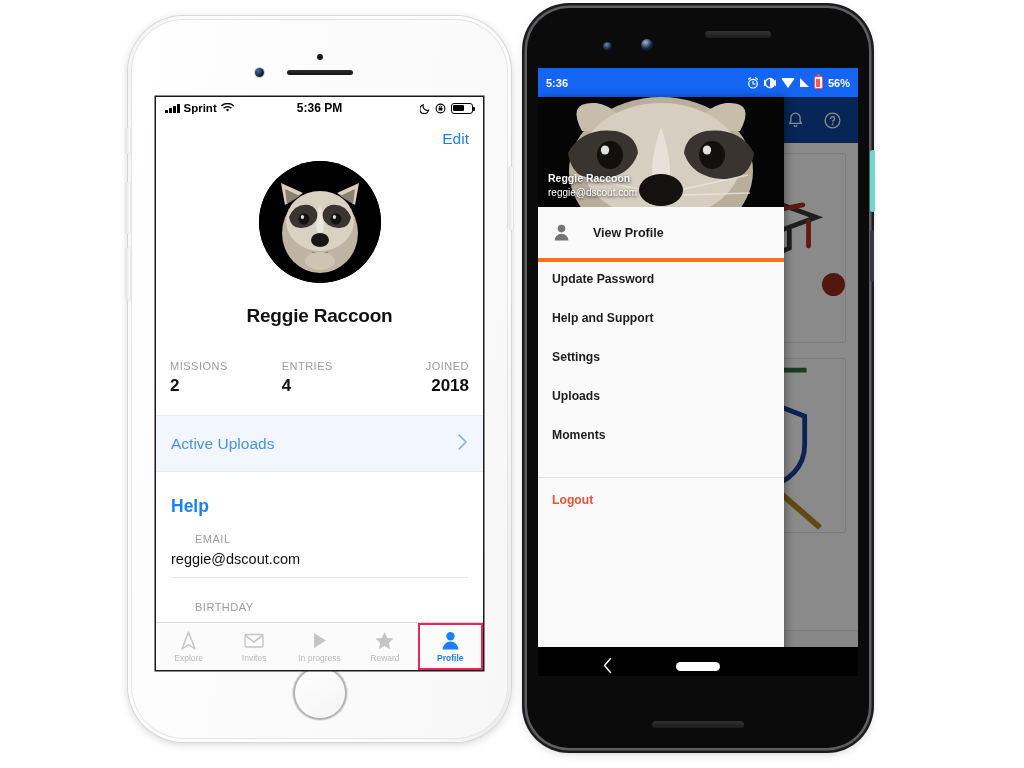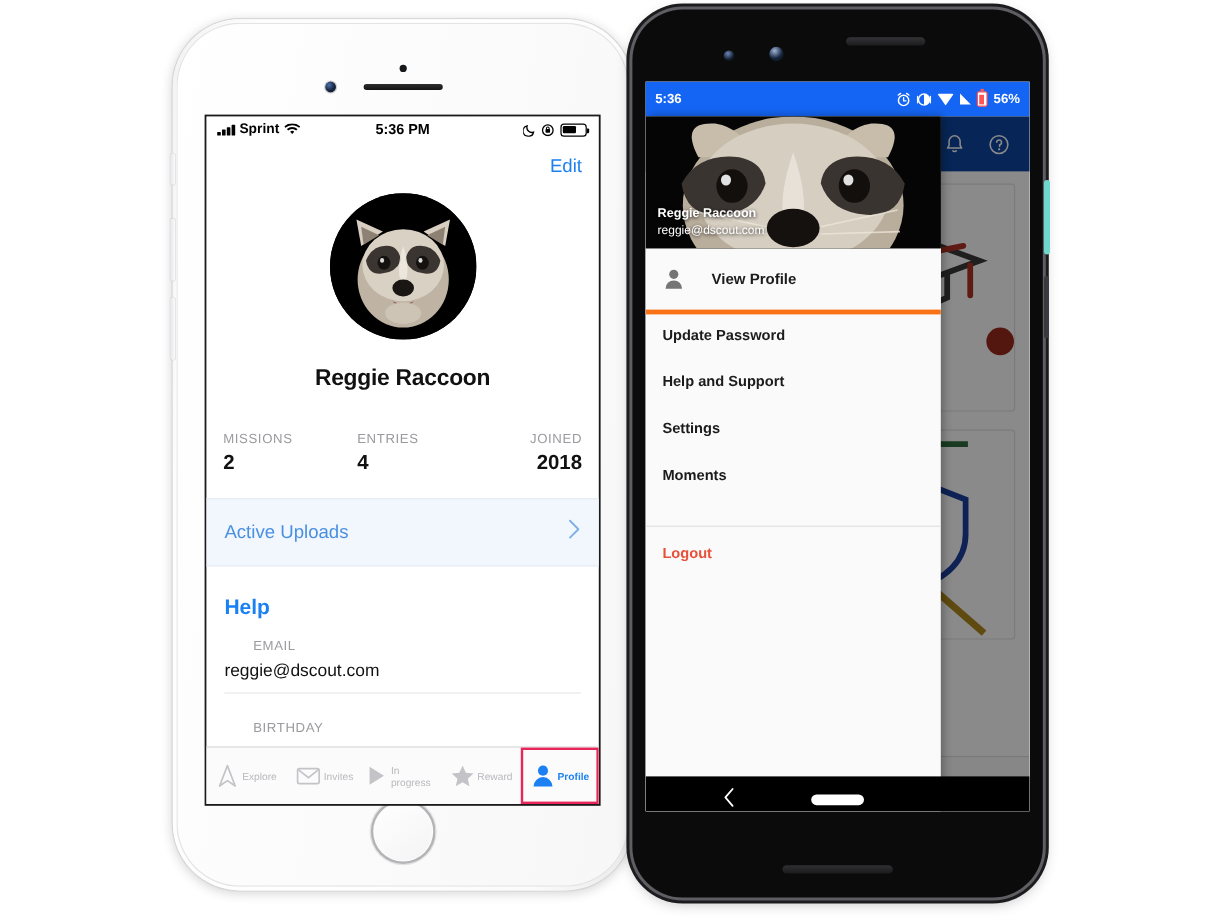--- a/index.html
+++ b/index.html
@@ -5,21 +5,21 @@
   * { margin:0; padding:0; box-sizing:border-box; }
   html,body { width:1024px; height:768px; overflow:hidden; }
   body {
     background:#ffffff;
     font-family:"Liberation Sans", sans-serif;
     position:relative;
   }
 
   
   #iphone {
-    position:absolute; left:144px; top:16px; width:383px; height:726px;
+    position:absolute; left:128px; top:16px; width:383px; height:726px;
     background:linear-gradient(100deg,#f2f2f3 0%,#fdfdfd 14%,#ffffff 50%,#fbfbfb 84%,#e9e9ea 100%);
     border-radius:56px;
     box-shadow:0 0 0 1px #d6d6d8, 0 2px 10px rgba(0,0,0,.18);
   }
   #iphone:before{
     content:""; position:absolute; inset:3px; border-radius:53px;
     background:linear-gradient(100deg,#ffffff,#f7f7f8);
     box-shadow:inset 0 0 0 1px #e4e4e6;
   }
   .ip-btn{ position:absolute; background:linear-gradient(90deg,#e6e6e8,#fbfbfc); border-radius:2px; box-shadow:0 0 0 .5px #d4d4d6;}
@@ -76,21 +76,21 @@
   .chev{ margin-left:auto; color:#7fb0e8; }
 
   .info-h{ font-size:17.5px; font-weight:700; color:#1b81f2; padding:24px 15px 0;}
   .field{ padding:16px 15px 0;}
   .f-label{ font-size:11px; letter-spacing:.5px; color:#9a9a9f; font-weight:500;padding-left:24px;}
   .f-value{ font-size:14.5px; color:#111; margin-top:6px; padding-bottom:10px; border-bottom:1px solid #e8e8ea;}
   .f-label.last{ padding-top:7px; }
 
   .ios-tabbar{ position:absolute; left:0; bottom:0; width:100%; height:48px; background:#fbfbfb;
     border-top:1px solid #d9d9dd; display:flex; align-items:center;}
-  .tab{ flex:1; display:flex; flex-direction:row; align-items:center; justify-content:center; gap:2px; height:100%; position:relative;}
+  .tab{ flex:1; display:flex; flex-direction:column; align-items:center; justify-content:center; gap:2px; height:100%; position:relative;}
   .tab .t-lbl{ font-size:8.5px; color:#b9b9be;}
   .tab.active .t-lbl{ color:#1b81f2; font-weight:700;}
   .tab-hl{ position:absolute; inset:0; border:2.5px solid #e8265a; }
 
   
   #pixel{
     position:absolute; left:527px; top:8px; width:342px; height:740px;
     background:#0b0b0c; border-radius:42px;
     box-shadow:0 0 0 2.5px #5e5e63, 0 0 0 5px #1c1c1f, 0 3px 12px rgba(0,0,0,.3);
   }
@@ -421,20 +421,23 @@
           <div class="dr-item">
               <span>Update Password</span>
             </div>
           <div class="dr-item">
               <span>Help and Support</span>
             </div>
           <div class="dr-item">
               <span>Settings</span>
             </div>
           <div class="dr-item">
+              <span>Uploads</span>
+            </div>
+          <div class="dr-item">
               <span>Moments</span>
             </div>
         </div>
 
         <div class="dr-sep"></div>
         <div class="dr-logout">
             <span>Logout</span>
           </div>
       </div>
 

